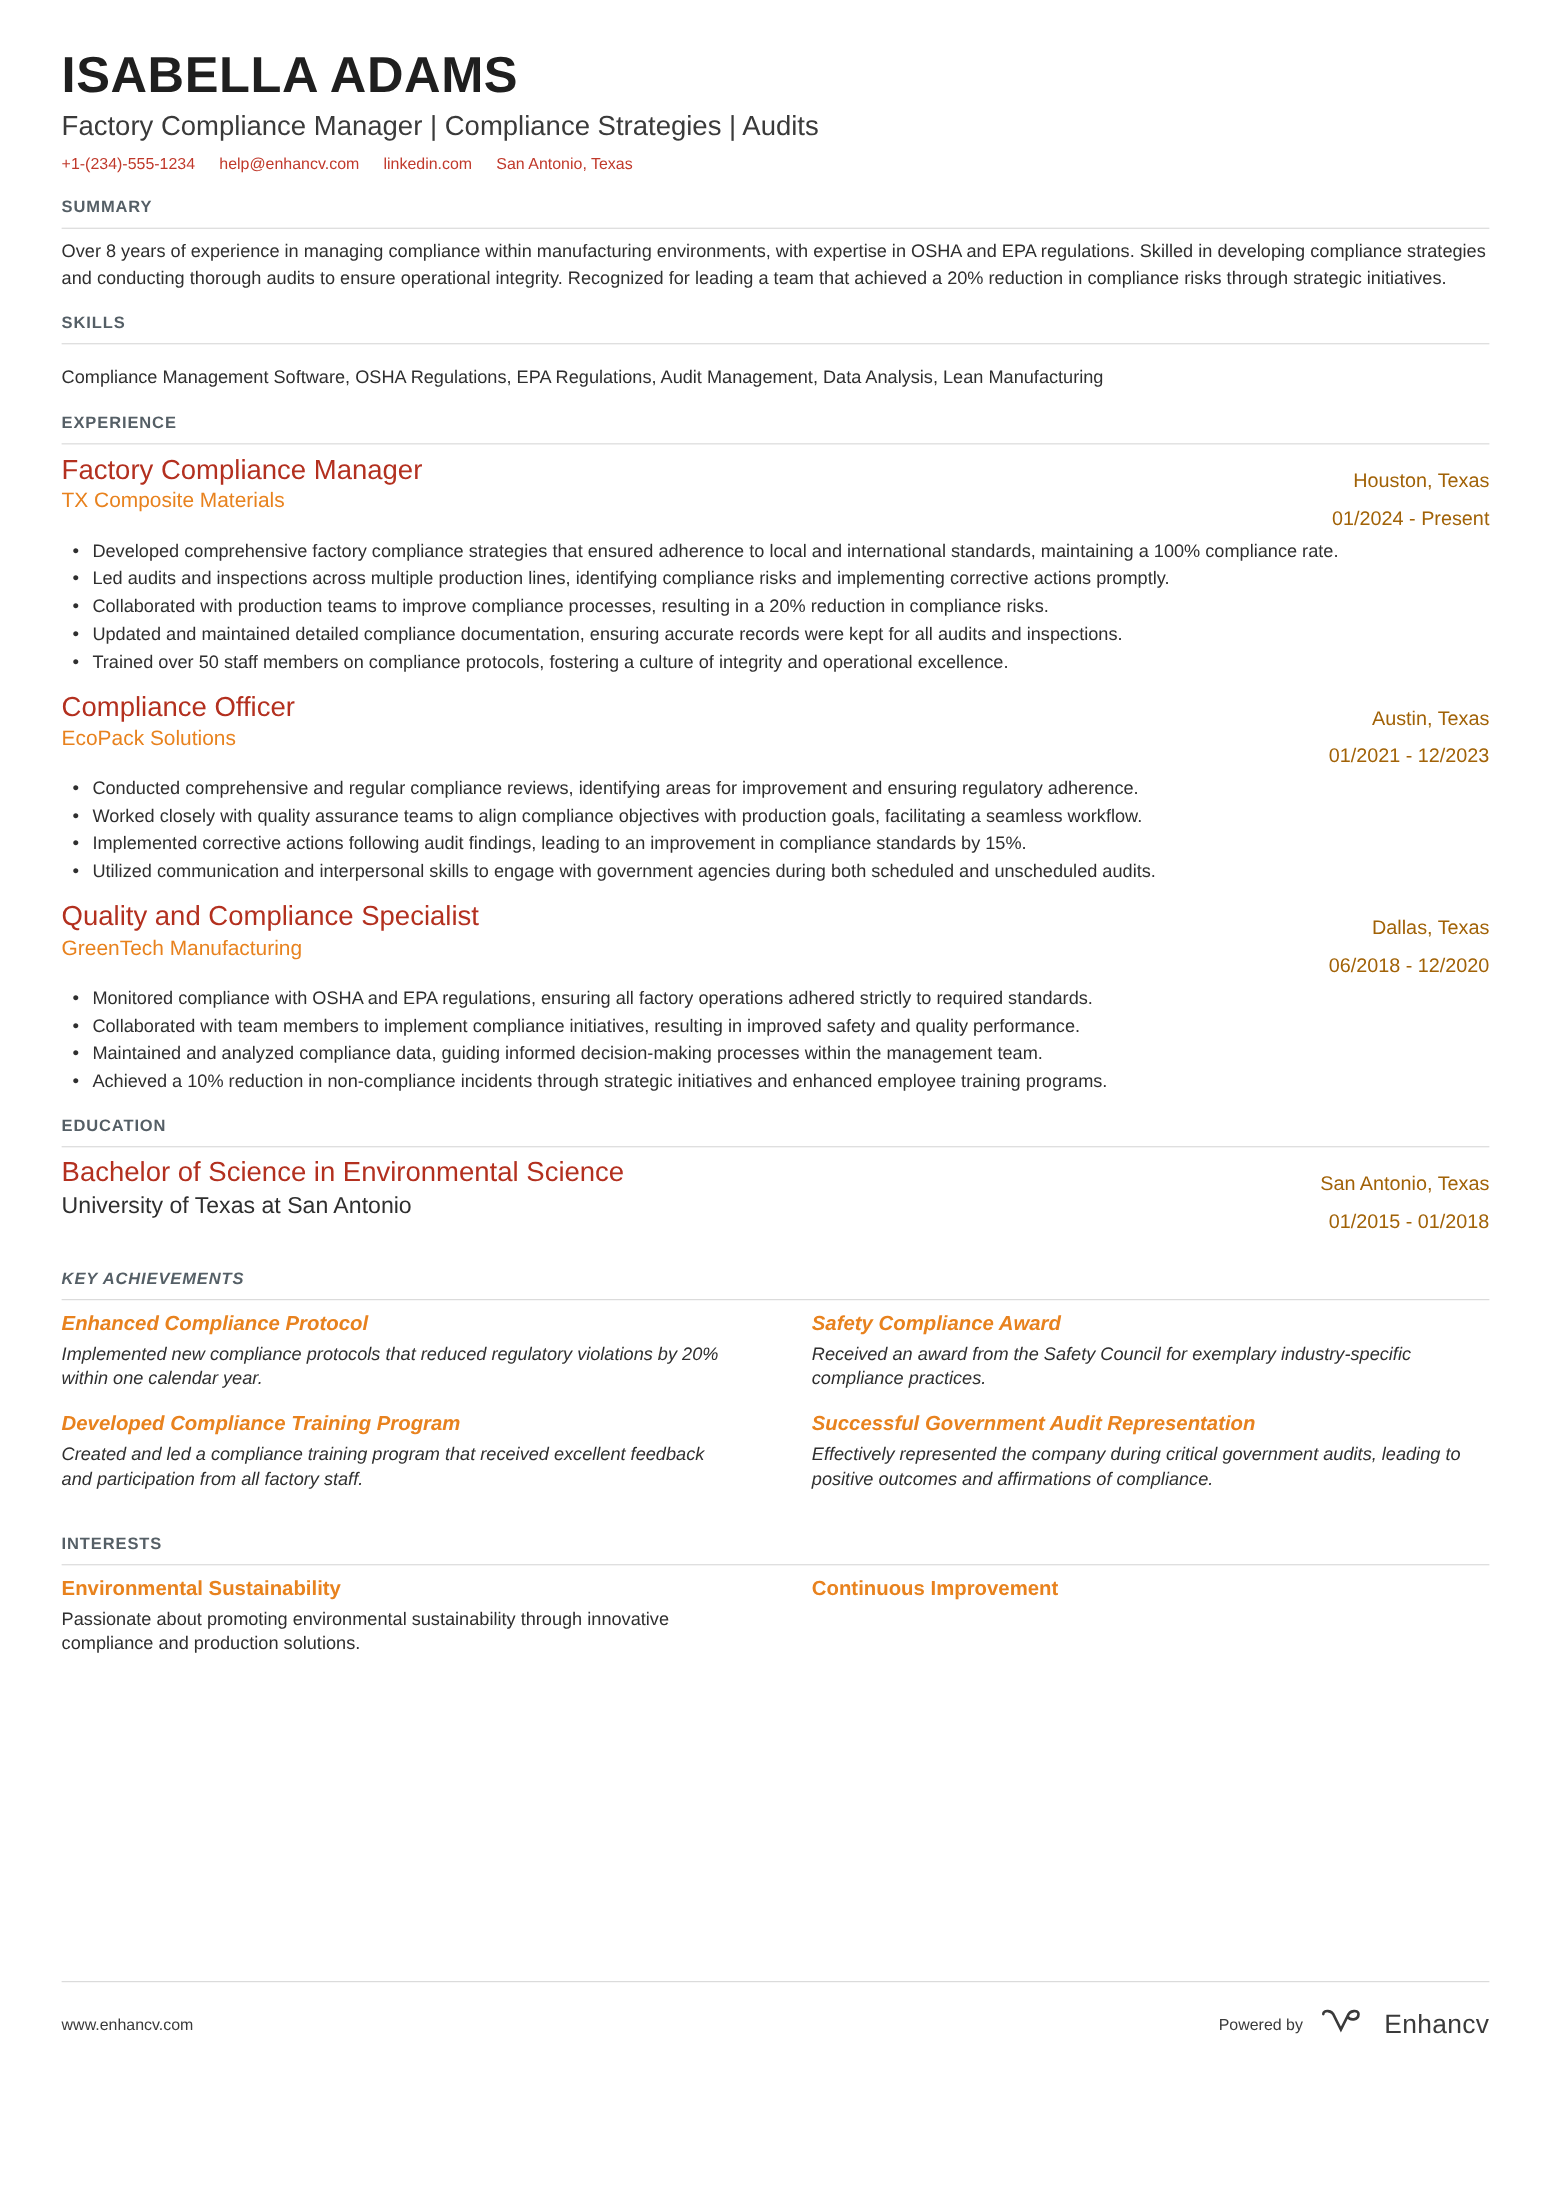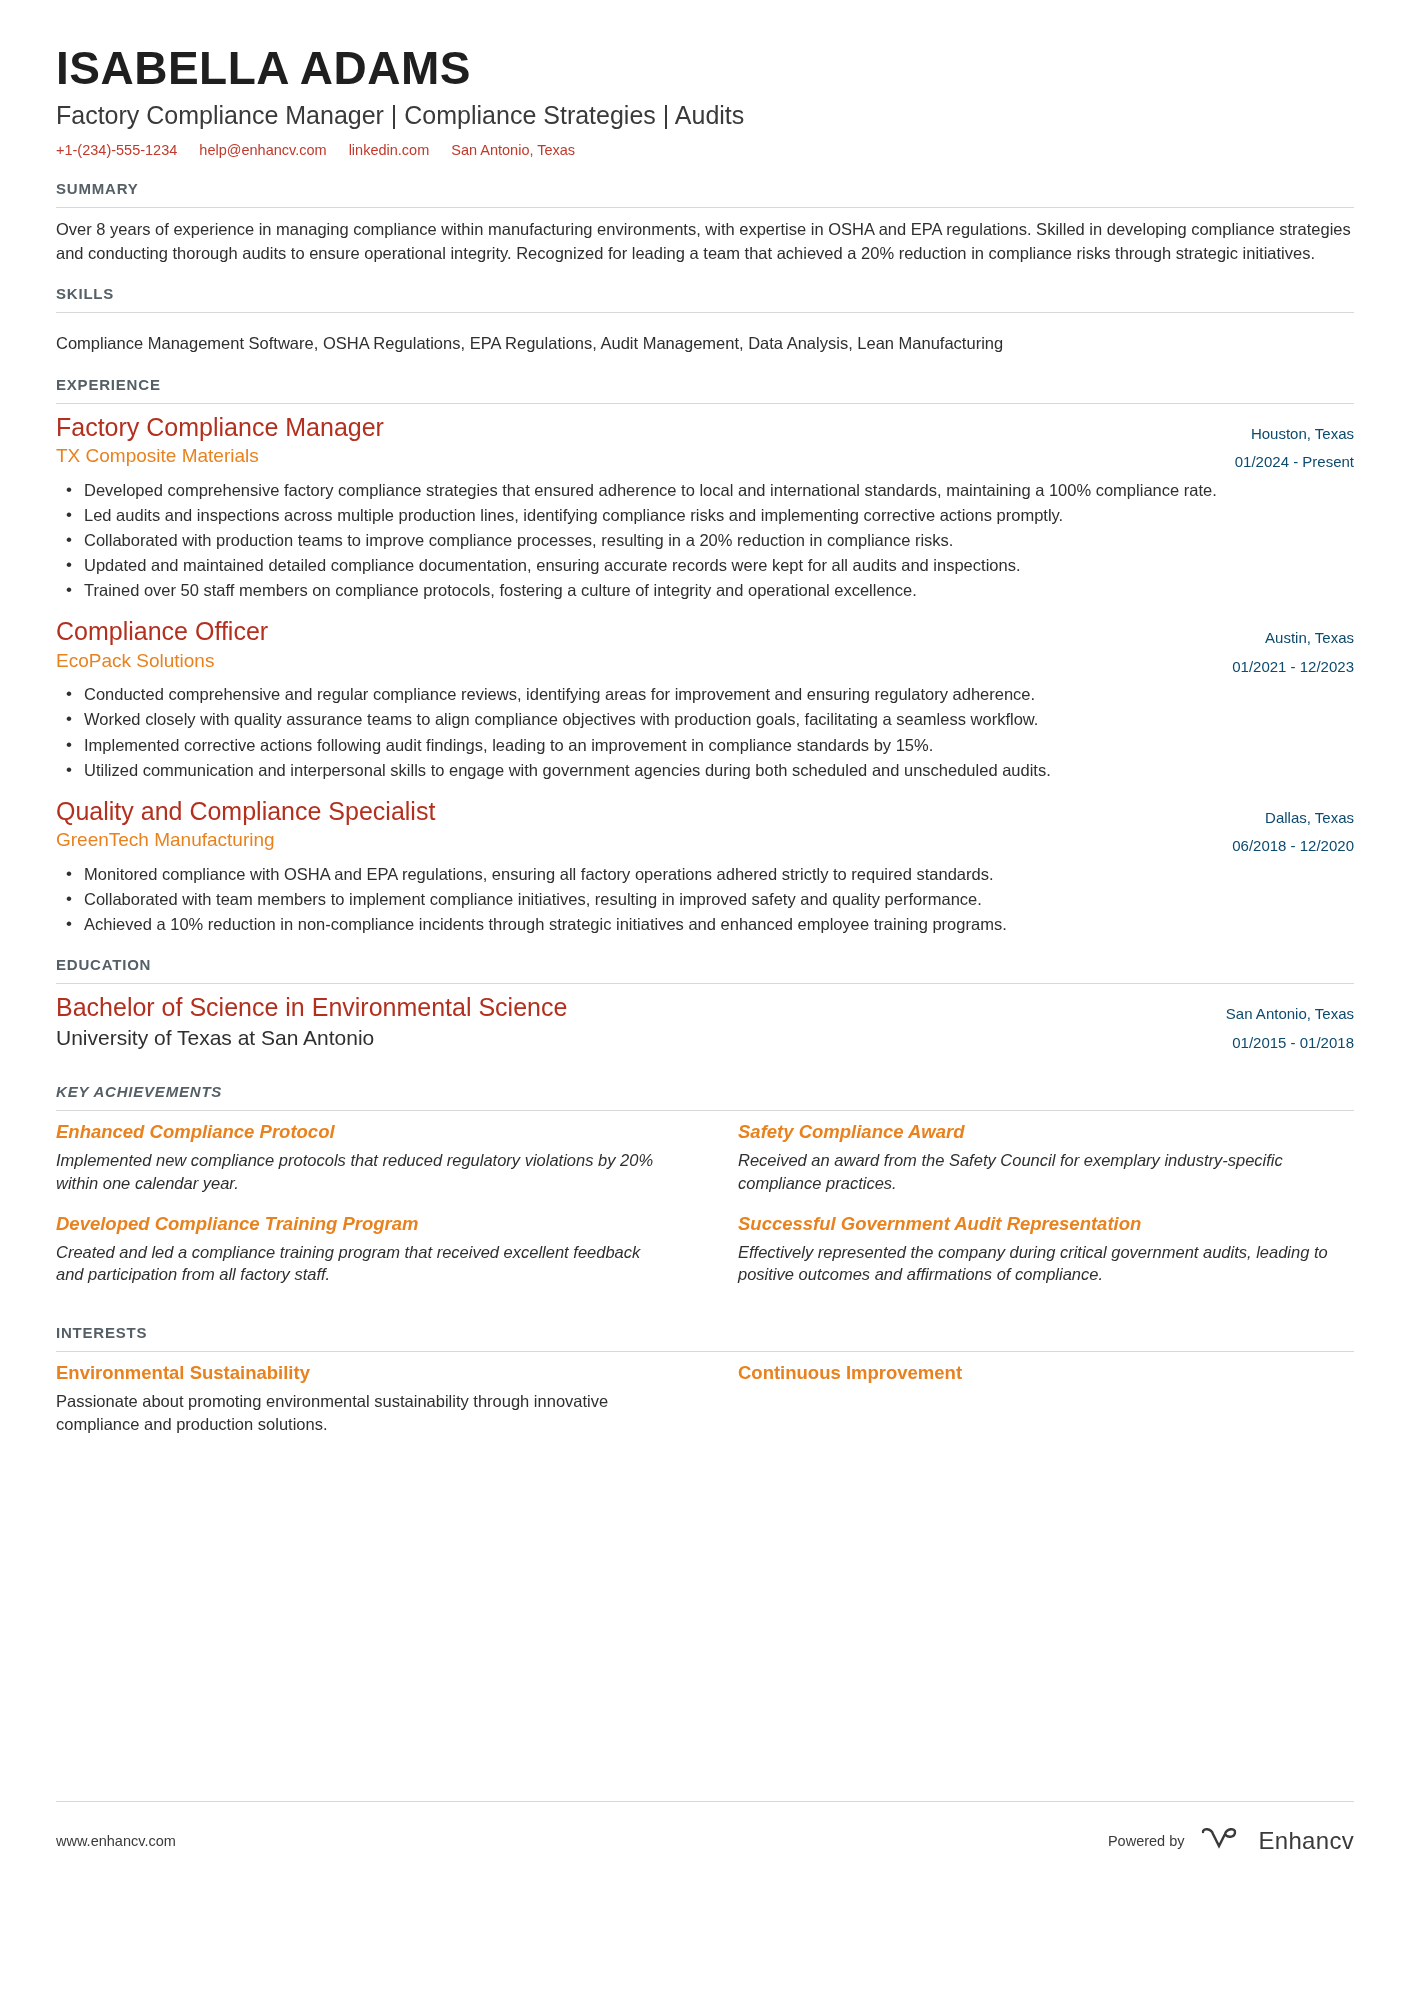--- a/index.html
+++ b/index.html
@@ -100,22 +100,22 @@
     margin: 0 0 6px 0;
     font-weight: 400;
   }
   .job-right {
     flex: 0 0 auto;
     text-align: right;
     padding-top: 6px;
     min-width: 190px;
   }
   .job-location, .job-dates {
-    font-size: 15px;
-    color: #0c4a6e;
+    font-size: 18px;
+    color: #a16207;
     line-height: 1.9;
   }
   ul.bullets {
     margin: 2px 0 0 0;
     padding-left: 26px;
     list-style: none;
   }
   ul.bullets li {
     position: relative;
     font-size: 16.5px;
@@ -290,20 +290,21 @@
           <div class="job-company">GreenTech Manufacturing</div>
         </div>
         <div class="job-right">
           <div class="job-location">Dallas, Texas</div>
           <div class="job-dates">06/2018 - 12/2020</div>
         </div>
       </div>
       <ul class="bullets">
         <li>Monitored compliance with OSHA and EPA regulations, ensuring all factory operations adhered strictly to required standards.</li>
         <li>Collaborated with team members to implement compliance initiatives, resulting in improved safety and quality performance.</li>
+        <li>Maintained and analyzed compliance data, guiding informed decision-making processes within the management team.</li>
         <li>Achieved a 10% reduction in non-compliance incidents through strategic initiatives and enhanced employee training programs.</li>
       </ul>
     </div>
   </div>
 
   <div class="section">
     <div class="section-title">EDUCATION</div>
     <div class="divider"></div>
     <div class="job-head">
       <div class="job-left">

